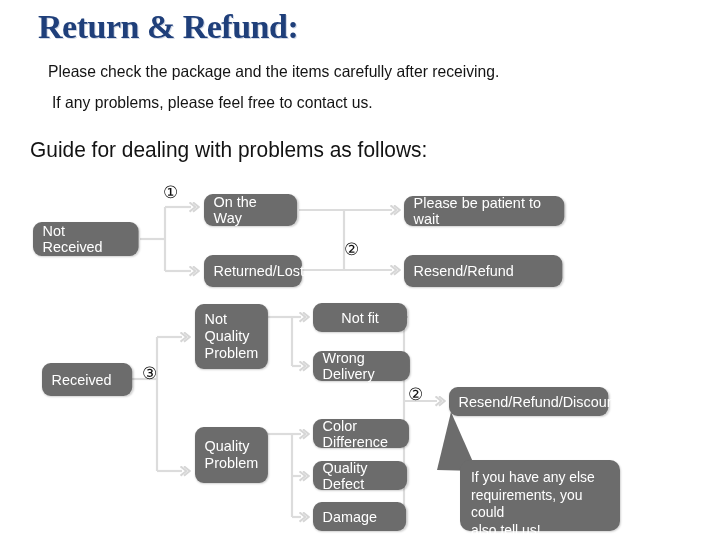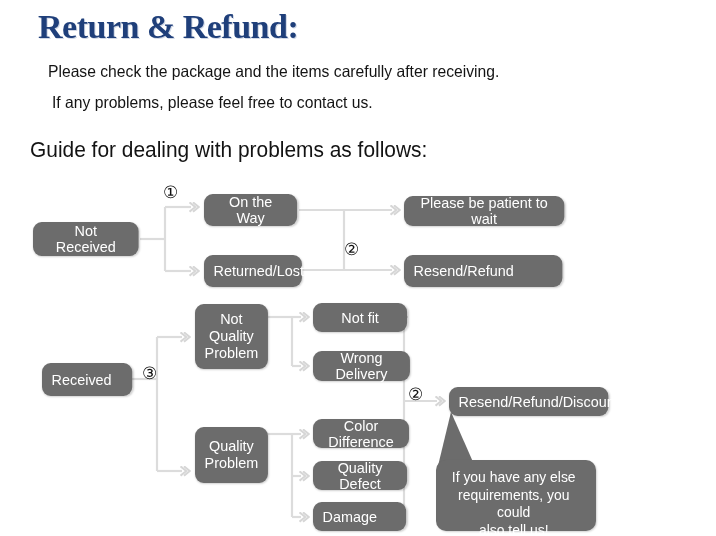--- a/index.html
+++ b/index.html
@@ -3,21 +3,21 @@
 <meta charset="utf-8">
 <style>
   html,body{margin:0;padding:0;}
   body{
     width:716px;height:536px;
     background:#ffffff;
     font-family:"Liberation Sans", sans-serif;
     overflow:hidden;
     position:relative;
   }
-  #page{position:absolute;left:0;top:0;width:572px;height:536px;text-align:center;}
+  #page{position:absolute;left:0;top:0;width:572px;height:536px;}
 
   
   .title{
     position:absolute;left:38px;top:8px;
     font-family:"Liberation Serif", serif;
     font-weight:bold;
     font-size:34px;
     letter-spacing:-0.5px;
     color:#1f3f7a;
     text-shadow:1px 1px 0 rgba(120,140,180,.35);
@@ -66,20 +66,21 @@
   .callout{
     position:absolute;
     background:#6c6c6c;
     border-radius:10px;
     color:#fff;
     font-size:14.5px;
     line-height:1.22;
     padding:9px 10px 8px 11px;
     box-sizing:border-box;
     box-shadow:1px 1px 2px rgba(0,0,0,.18);
+    margin-left:24px;
   }
   .callout span{display:block;white-space:pre-line;transform:scaleX(.96);transform-origin:left center;}
 
   .circnum{
     position:absolute;
     font-family:"Liberation Serif", serif;
     font-size:17px;
     color:#111;
     line-height:1;
   }

